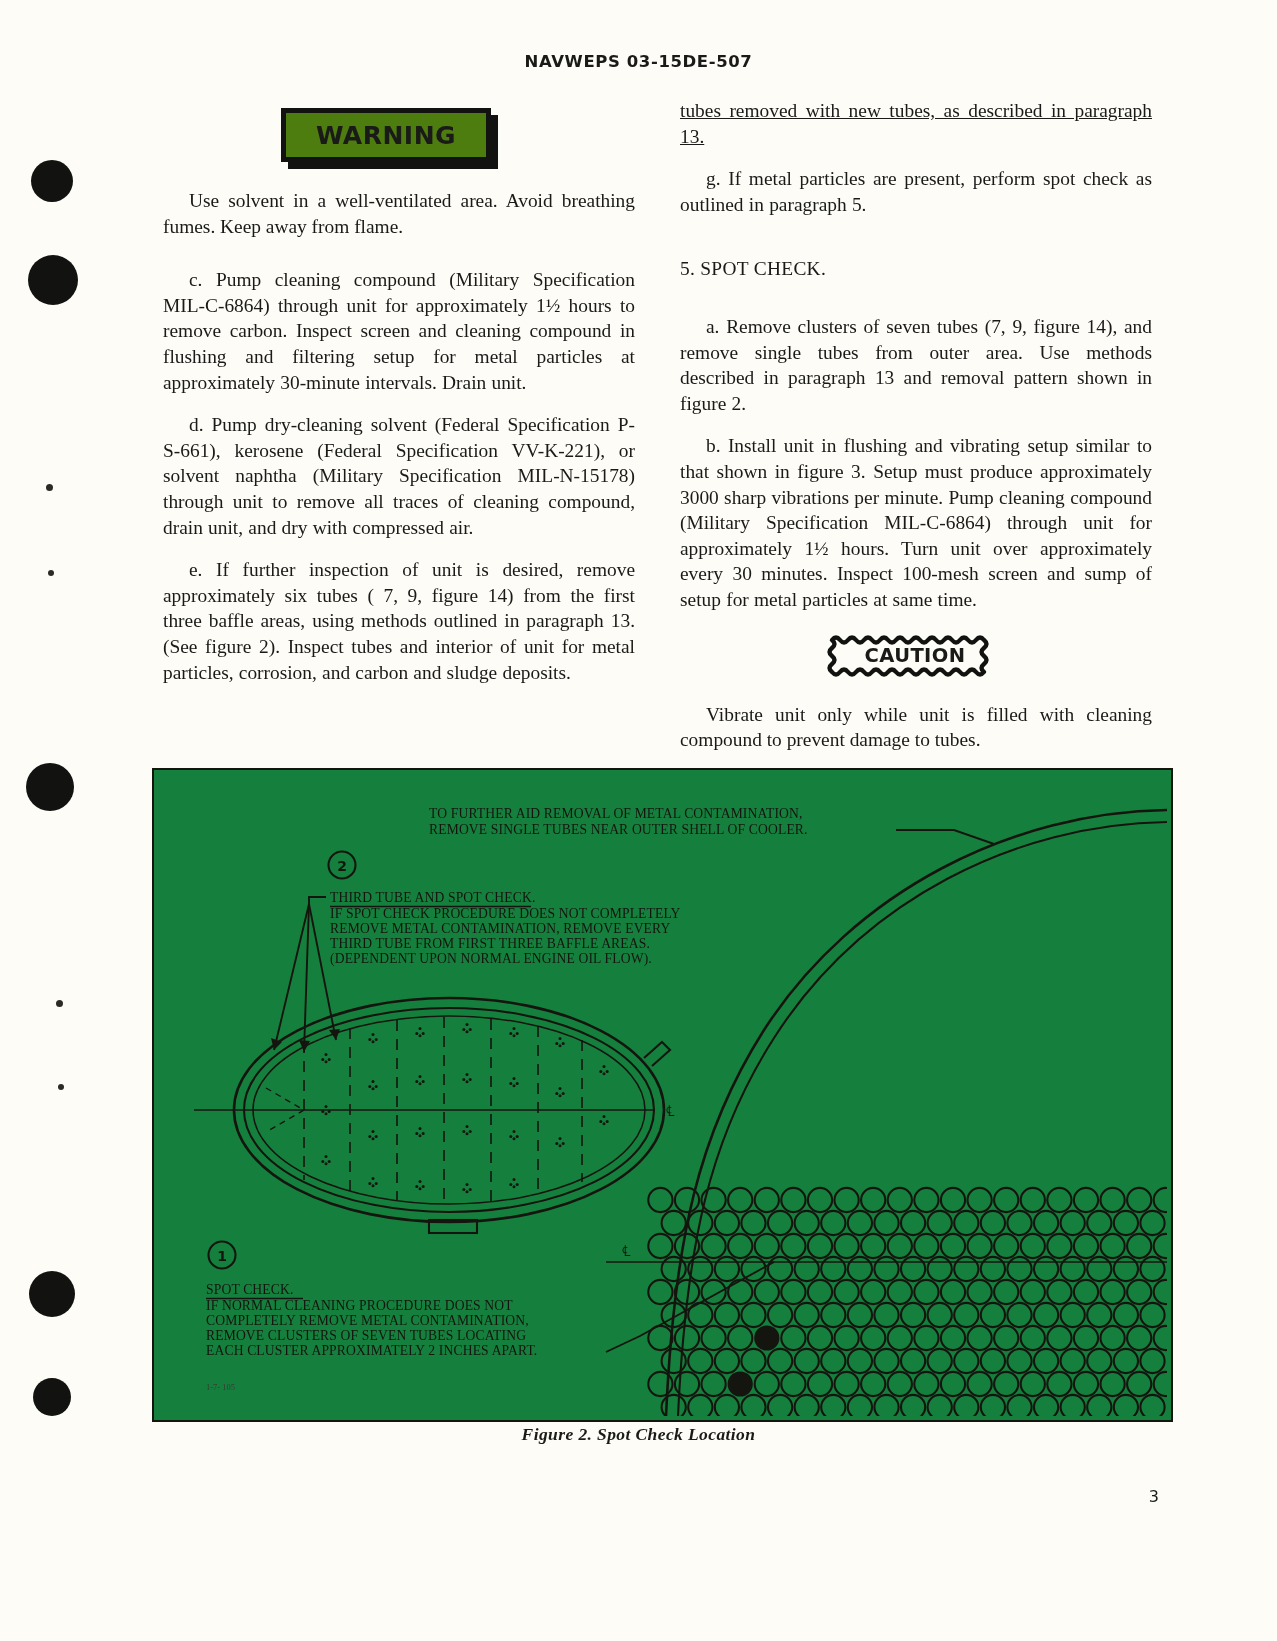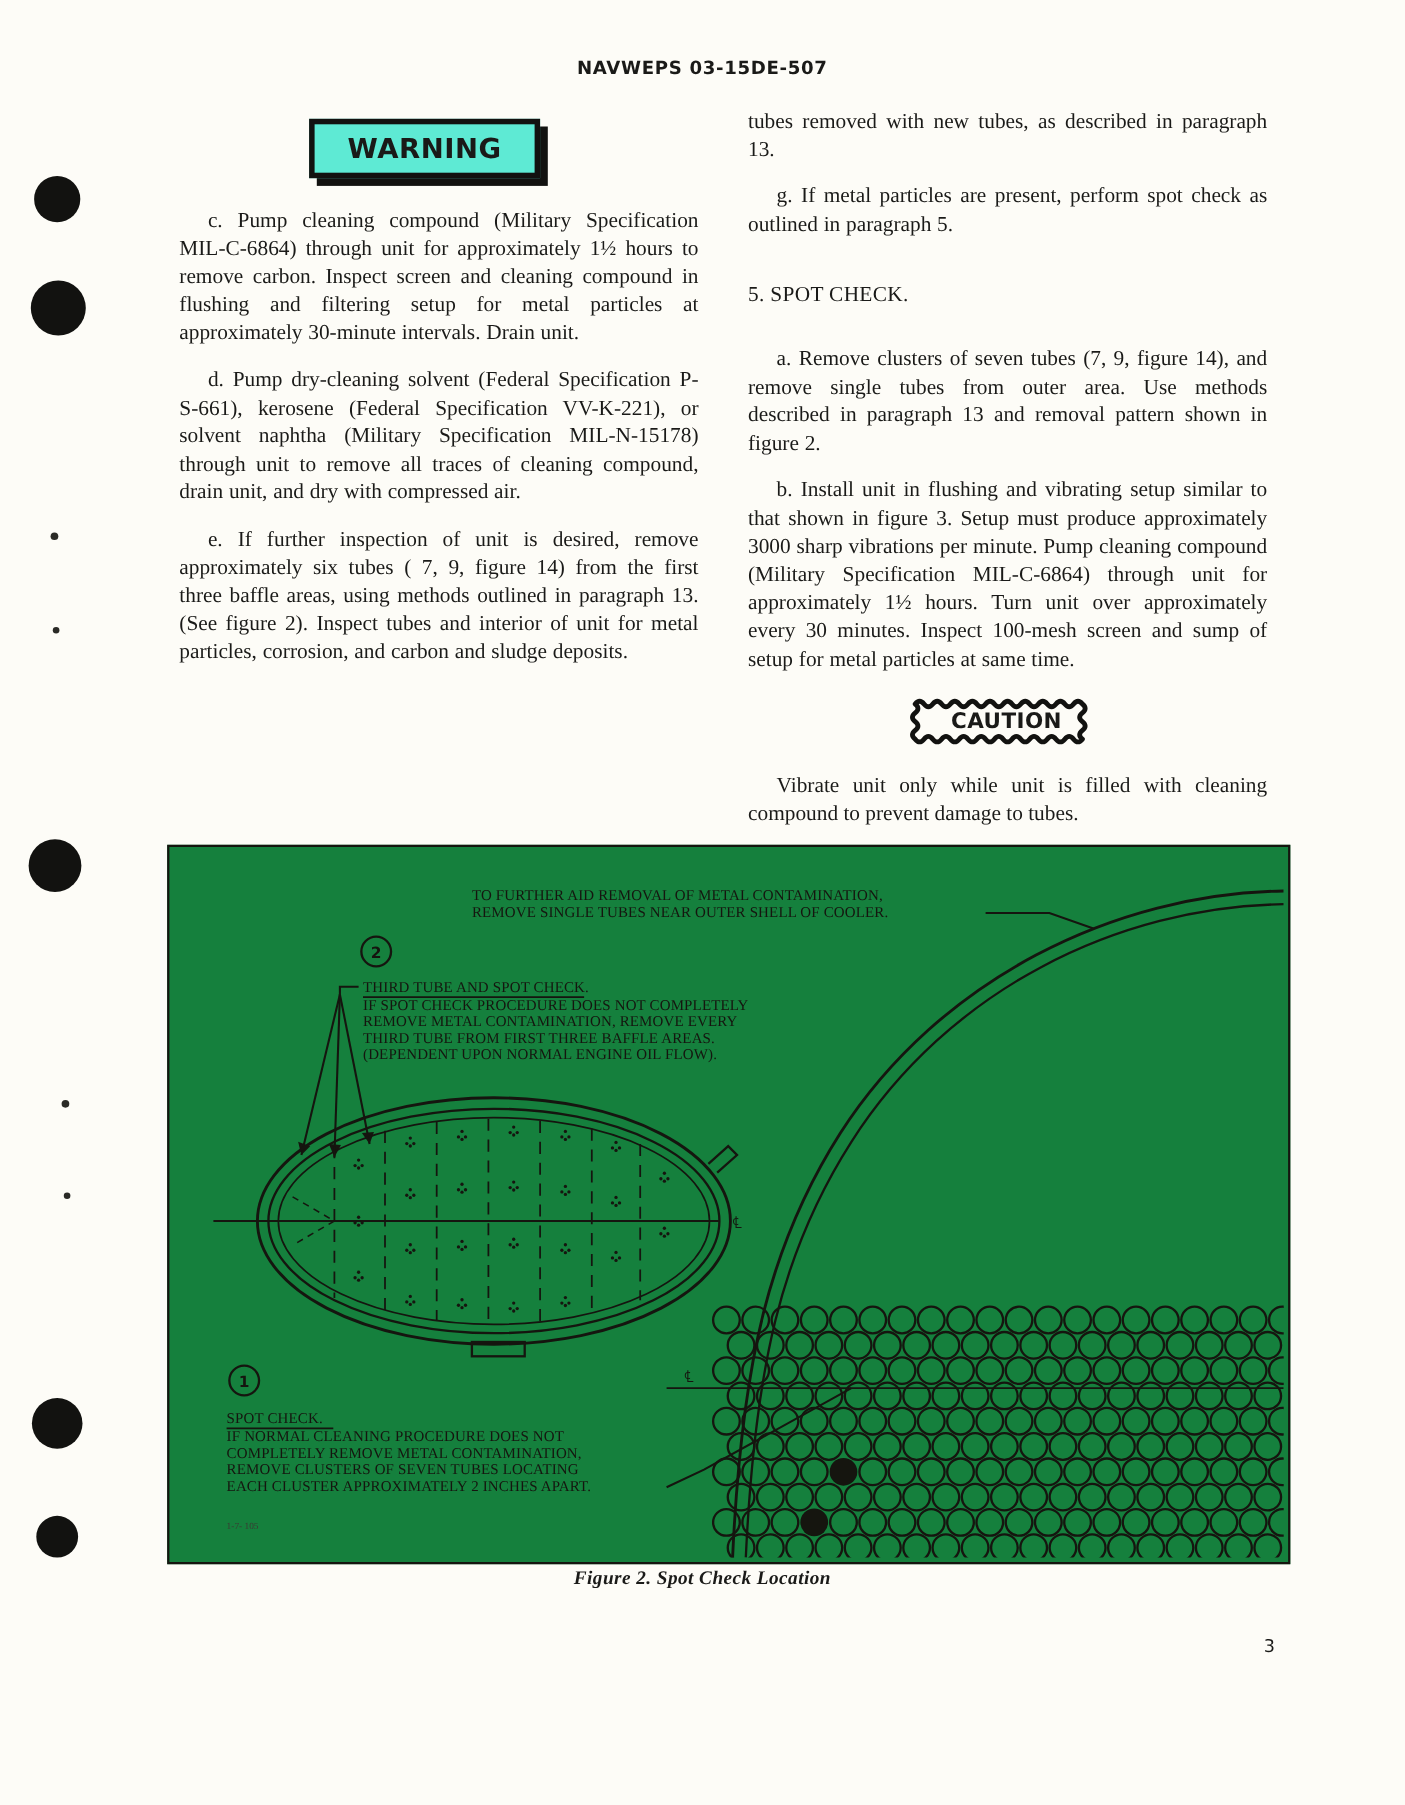--- a/index.html
+++ b/index.html
@@ -29,37 +29,37 @@
   .col{position:absolute;top:98px;width:472px;}
   .col-left{left:163px;}
   .col-right{left:680px;}
 
   .para{
     font-size:19.4px;line-height:25.6px;
     text-align:justify;text-indent:26px;
     margin:0 0 17px 0;
     word-spacing:.4px;
   }
-  .para.noindent{text-indent:0;}
+  .para.noindent{text-indent:0;text-decoration:underline;}
   .heading{
     font-size:19.4px;line-height:25.6px;margin:0 0 32px 0;
     text-indent:0;letter-spacing:.3px;
   }
   .notice-body{
     font-size:19.4px;line-height:25.6px;text-align:justify;
     text-indent:26px;margin:0 0 28px 0;
   }
   .spacer-g{height:22px;}
 
   
   .warnwrap{position:relative;height:70px;margin:6px 0 14px 0;}
   .warnbox{
     position:absolute;left:118px;top:4px;
     width:200px;height:44px;
-    border:5px solid #121210;background:#5eead4;
+    border:5px solid #121210;background:#4d7c0f;
     box-shadow:7px 7px 0 0 #121210;
     display:flex;align-items:center;justify-content:center;
     z-index:2;
   }
   .warnbox span{
     font-family:"DejaVu Sans",sans-serif;
     font-weight:bold;font-size:25px;letter-spacing:.5px;
     line-height:1;
   }
 
@@ -121,20 +121,21 @@
   <div class="doc-header">NAVWEPS 03-15DE-507</div>
 
   <div class="col col-left">
 
     <div class="warnwrap">
       <div class="warnbox">
         <span>WARNING</span>
       </div>
     </div>
 
+    <p class="notice-body">Use solvent in a well-ventilated area. Avoid breathing fumes. Keep away from flame.</p>
 
     <p class="para">c. Pump cleaning compound (Military Specification MIL-C-6864) through unit for approximately 1½ hours to remove carbon. Inspect screen and cleaning compound in flushing and filtering setup for metal particles at approximately 30-minute intervals. Drain unit.</p>
     <p class="para">d. Pump dry-cleaning solvent (Federal Specification P-S-661), kerosene (Federal Specification VV-K-221), or solvent naphtha (Military Specification MIL-N-15178) through unit to remove all traces of cleaning compound, drain unit, and dry with compressed air.</p>
     <p class="para">e. If further inspection of unit is desired, remove approximately six tubes ( 7, 9, figure 14) from the first three baffle areas, using methods outlined in paragraph 13. (See figure 2). Inspect tubes and interior of unit for metal particles, corrosion, and carbon and sludge deposits.</p>
   </div>
 
   <div class="col col-right">
     <p class="para noindent">tubes removed with new tubes, as described in paragraph 13.</p>
     <p class="para">g. If metal particles are present, perform spot check as outlined in paragraph 5.</p>
     <div class="spacer-g"></div>

